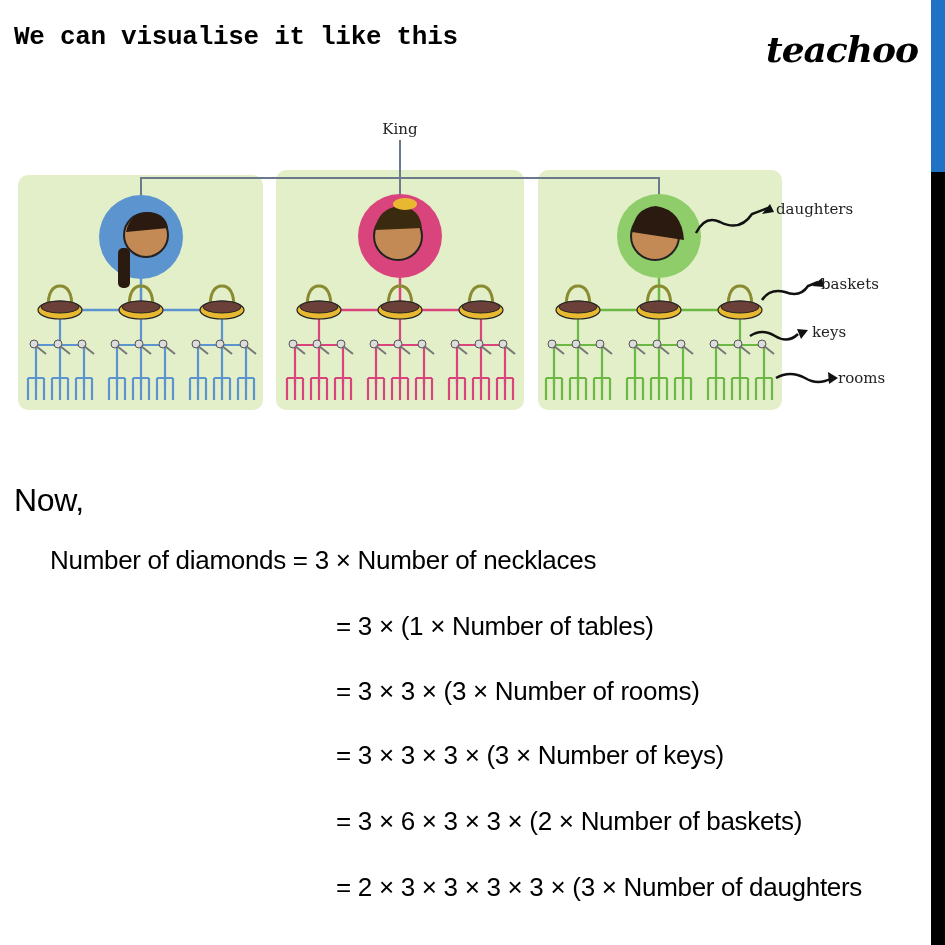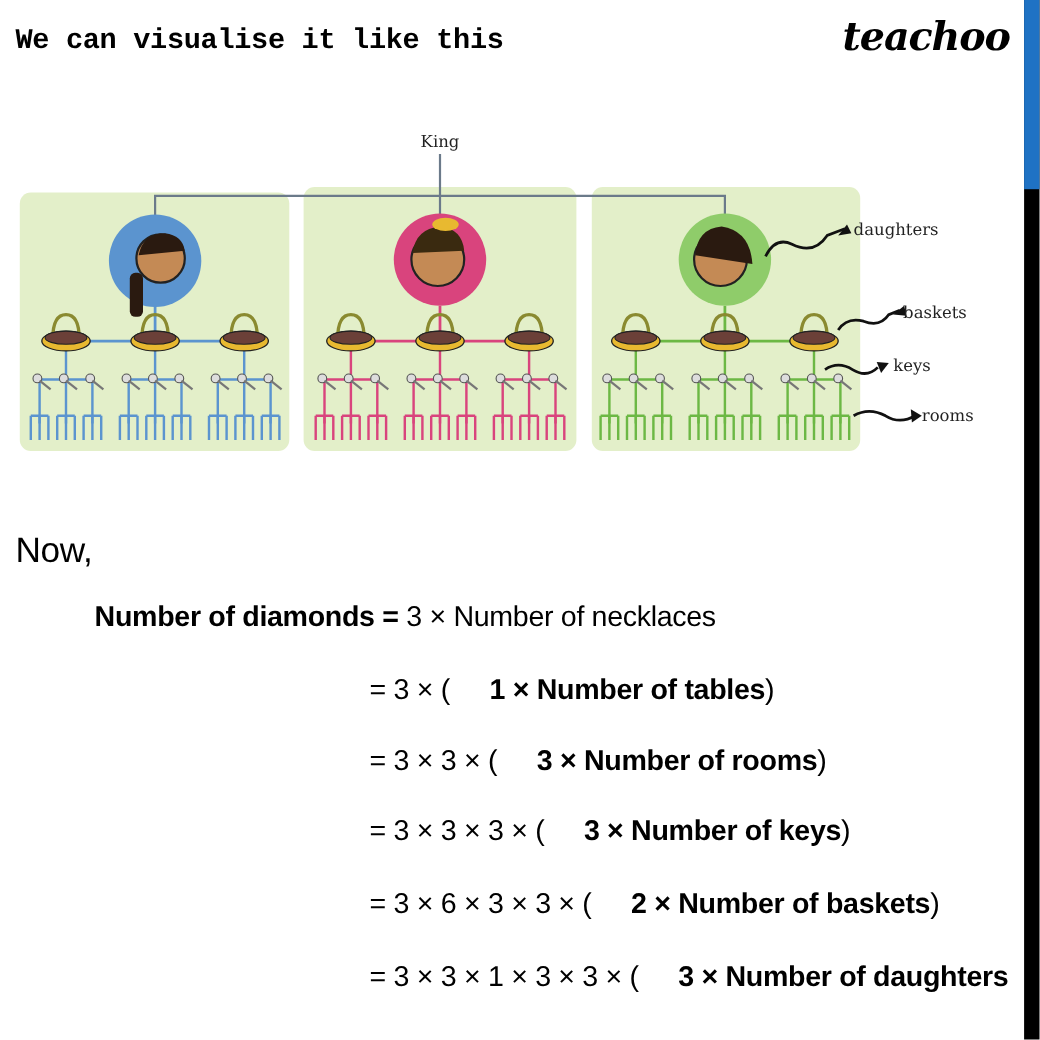--- a/index.html
+++ b/index.html
@@ -5,38 +5,38 @@
   html, body { margin: 0; padding: 0; }
   body {
     width: 945px; height: 945px; position: relative; overflow: hidden;
     background: #ffffff; font-family: "Liberation Sans", "DejaVu Sans", sans-serif; color: #000;
   }
   .heading {
     position: absolute; left: 14px; top: 22px;
     font-size: 26px; font-weight: bold; letter-spacing: -0.3px; font-family: Liberation Mono, monospace;
   }
   .logo {
-    position: absolute; left: 766px; top: 12px;
+    position: absolute; left: 766px; top: 28px;
     font-family: "DejaVu Serif", serif; font-style: italic; font-weight: bold;
     font-size: 36px; letter-spacing: -1px;
   }
   .sidebar-bar {
     position: absolute; left: 931px; top: 0; width: 14px; height: 945px; background: #000;
   }
   .sidebar-thumb {
     position: absolute; left: 931px; top: 0; width: 14px; height: 172px;
   }
   .diagram { position: absolute; left: 0; top: 100px; width: 768px; height: 320px; }
   .now {
     position: absolute; left: 14px; top: 482px; font-size: 32px; letter-spacing: -0.3px;
   }
   .eq-line {
     position: absolute; font-size: 26px; letter-spacing: -0.3px; white-space: nowrap;
   }
-  .b { font-weight: bold; margin-left: 36px; }
+  .b { font-weight: normal; }
 </style>
 </head>
 <body>
 
 <div class="heading">We can visualise it like this</div>
 <div class="logo">teachoo</div>
 
 <div class="sidebar-bar"></div>
 <div class="sidebar-thumb" style="background:#1f72c4"></div>
 
@@ -184,14 +184,14 @@
 <div class="eq-line" style="left:336px; top:676px;">
   <span>= 3 × 3 × (</span><span class="b">3 × Number of rooms</span><span>)</span>
 </div>
 <div class="eq-line" style="left:336px; top:740px;">
   <span>= 3 × 3 × 3 × (</span><span class="b">3 × Number of keys</span><span>)</span>
 </div>
 <div class="eq-line" style="left:336px; top:806px;">
   <span>= 3 × 6 × 3 × 3 × (</span><span class="b">2 × Number of baskets</span><span>)</span>
 </div>
 <div class="eq-line" style="left:336px; top:872px;">
-  <span>= 3 × 3 × 1 × 3 × 3 × (</span><span class="b">3 × Number of daughters</span><span></span>
+  <span>= 2 × 3 × 3 × 3 × 3 × (</span><span class="b">3 × Number of daughters</span><span></span>
 </div>
 
 </body></html>

